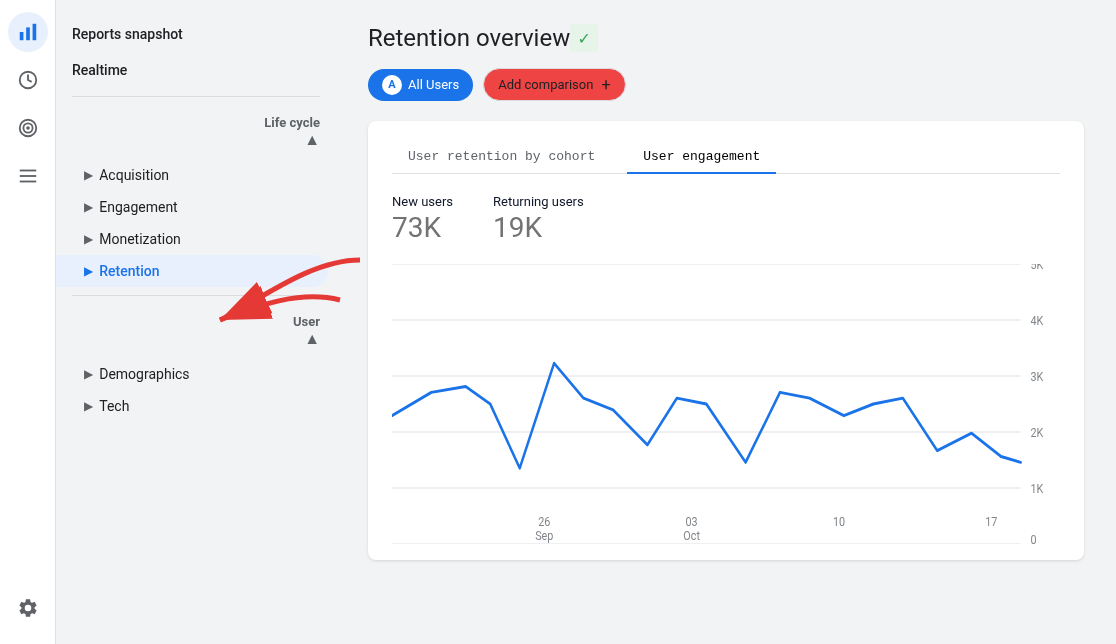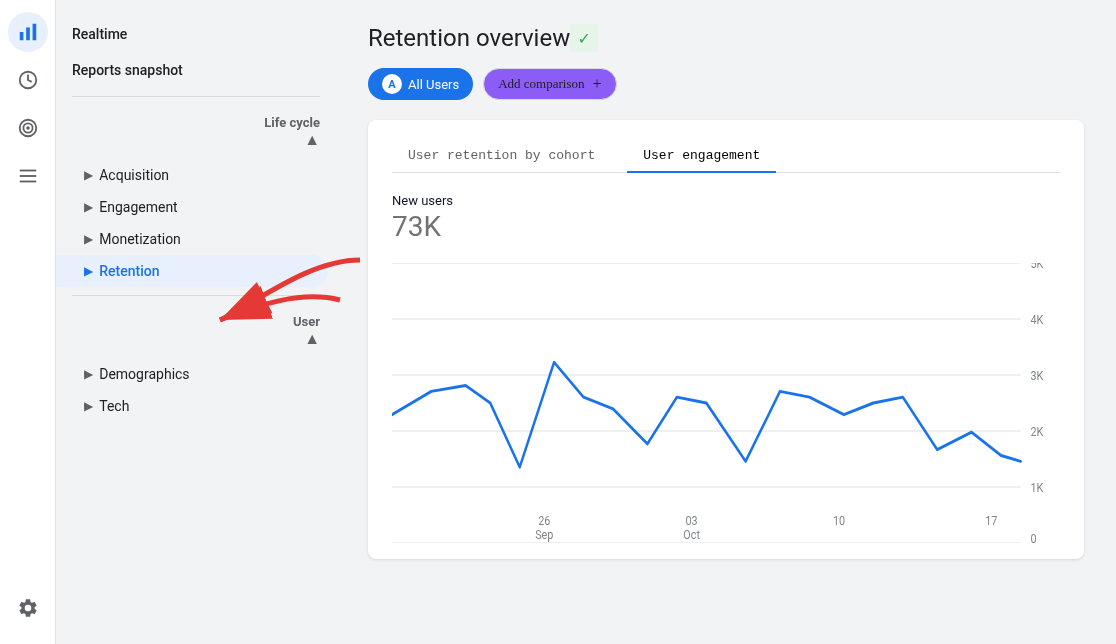--- a/index.html
+++ b/index.html
@@ -158,23 +158,22 @@
       background: #fff;
       color: #1a73e8;
       display: flex;
       align-items: center;
       justify-content: center;
       font-size: 11px;
       font-weight: 700;
     }
     .filter-chip.add {
       border: 1px solid #dadce0;
-      background: #8b5cf6;
+      background: #ef4444;
       color: #202124;
-      font-family: Liberation Serif, serif;
     }
 
     
     .chart-card {
       background: #fff;
       border-radius: 8px;
       padding: 20px 24px 16px;
       box-shadow: 0 1px 3px rgba(0,0,0,0.12);
     }
 
@@ -258,22 +257,22 @@
       </svg>
   </div>
   <div class="icon-rail-item icon-rail-bottom" style="margin-top:auto;margin-bottom:16px;">
     <svg viewBox="0 0 24 24" fill="currentColor">
         <path d="M19.14 12.94c.04-.3.06-.61.06-.94s-.02-.64-.07-.94l2.03-1.58a.49.49 0 0 0 .12-.61l-1.92-3.32a.49.49 0 0 0-.59-.22l-2.39.96a7.02 7.02 0 0 0-1.62-.94l-.36-2.54a.484.484 0 0 0-.48-.41h-3.84c-.24 0-.43.17-.47.41l-.36 2.54c-.59.24-1.13.57-1.62.94l-2.39-.96a.48.48 0 0 0-.59.22L2.74 8.87a.47.47 0 0 0 .12.61l2.03 1.58c-.05.3-.07.62-.07.94s.02.64.07.94l-2.03 1.58a.49.49 0 0 0-.12.61l1.92 3.32c.12.22.37.29.59.22l2.39-.96c.5.37 1.03.7 1.62.94l.36 2.54c.05.24.24.41.48.41h3.84c.24 0 .44-.17.47-.41l.36-2.54c.59-.24 1.13-.57 1.62-.94l2.39.96c.22.08.47 0 .59-.22l1.92-3.32a.47.47 0 0 0-.12-.61l-2.01-1.58zM12 15.6a3.6 3.6 0 1 1 0-7.2 3.6 3.6 0 0 1 0 7.2z"></path>
       </svg>
   </div>
 </div>
 
 <div class="sidebar">
+  <div class="sidebar-top-item">Reports snapshot</div>
   <div class="sidebar-top-item">Realtime</div>
-  <div class="sidebar-top-item">Reports snapshot</div>
   <div class="sidebar-divider"></div>
 
   <div class="sidebar-section-header">
     <span>Life cycle</span>
     <span class="chevron">▲</span>
   </div>
   <div>
     <div class="sidebar-nav-item">
       <span class="sidebar-nav-arrow">▶</span>
       <span>Acquisition</span>
@@ -332,20 +331,24 @@
 
     <div class="tabs-row">
       <div class="tab">User retention by cohort</div>
       <div class="tab active">User engagement</div>
     </div>
 
     <div class="metrics-row">
       <div class="metric-block">
         <span class="metric-label">New users</span>
         <span class="metric-value">73K</span>
+      </div>
+      <div class="metric-block">
+        <span class="metric-label">Returning users</span>
+        <span class="metric-value">19K</span>
       </div>
     </div>
 
     <div class="chart-area">
       <svg class="chart-svg" viewBox="0 0 680 240" preserveAspectRatio="none">
 
         <line x1="0" y1="0" x2="640" y2="0" stroke="#e0e0e0" stroke-width="1"></line>
         <line x1="0" y1="48" x2="640" y2="48" stroke="#e0e0e0" stroke-width="1"></line>
         <line x1="0" y1="96" x2="640" y2="96" stroke="#e0e0e0" stroke-width="1"></line>
         <line x1="0" y1="144" x2="640" y2="144" stroke="#e0e0e0" stroke-width="1"></line>

